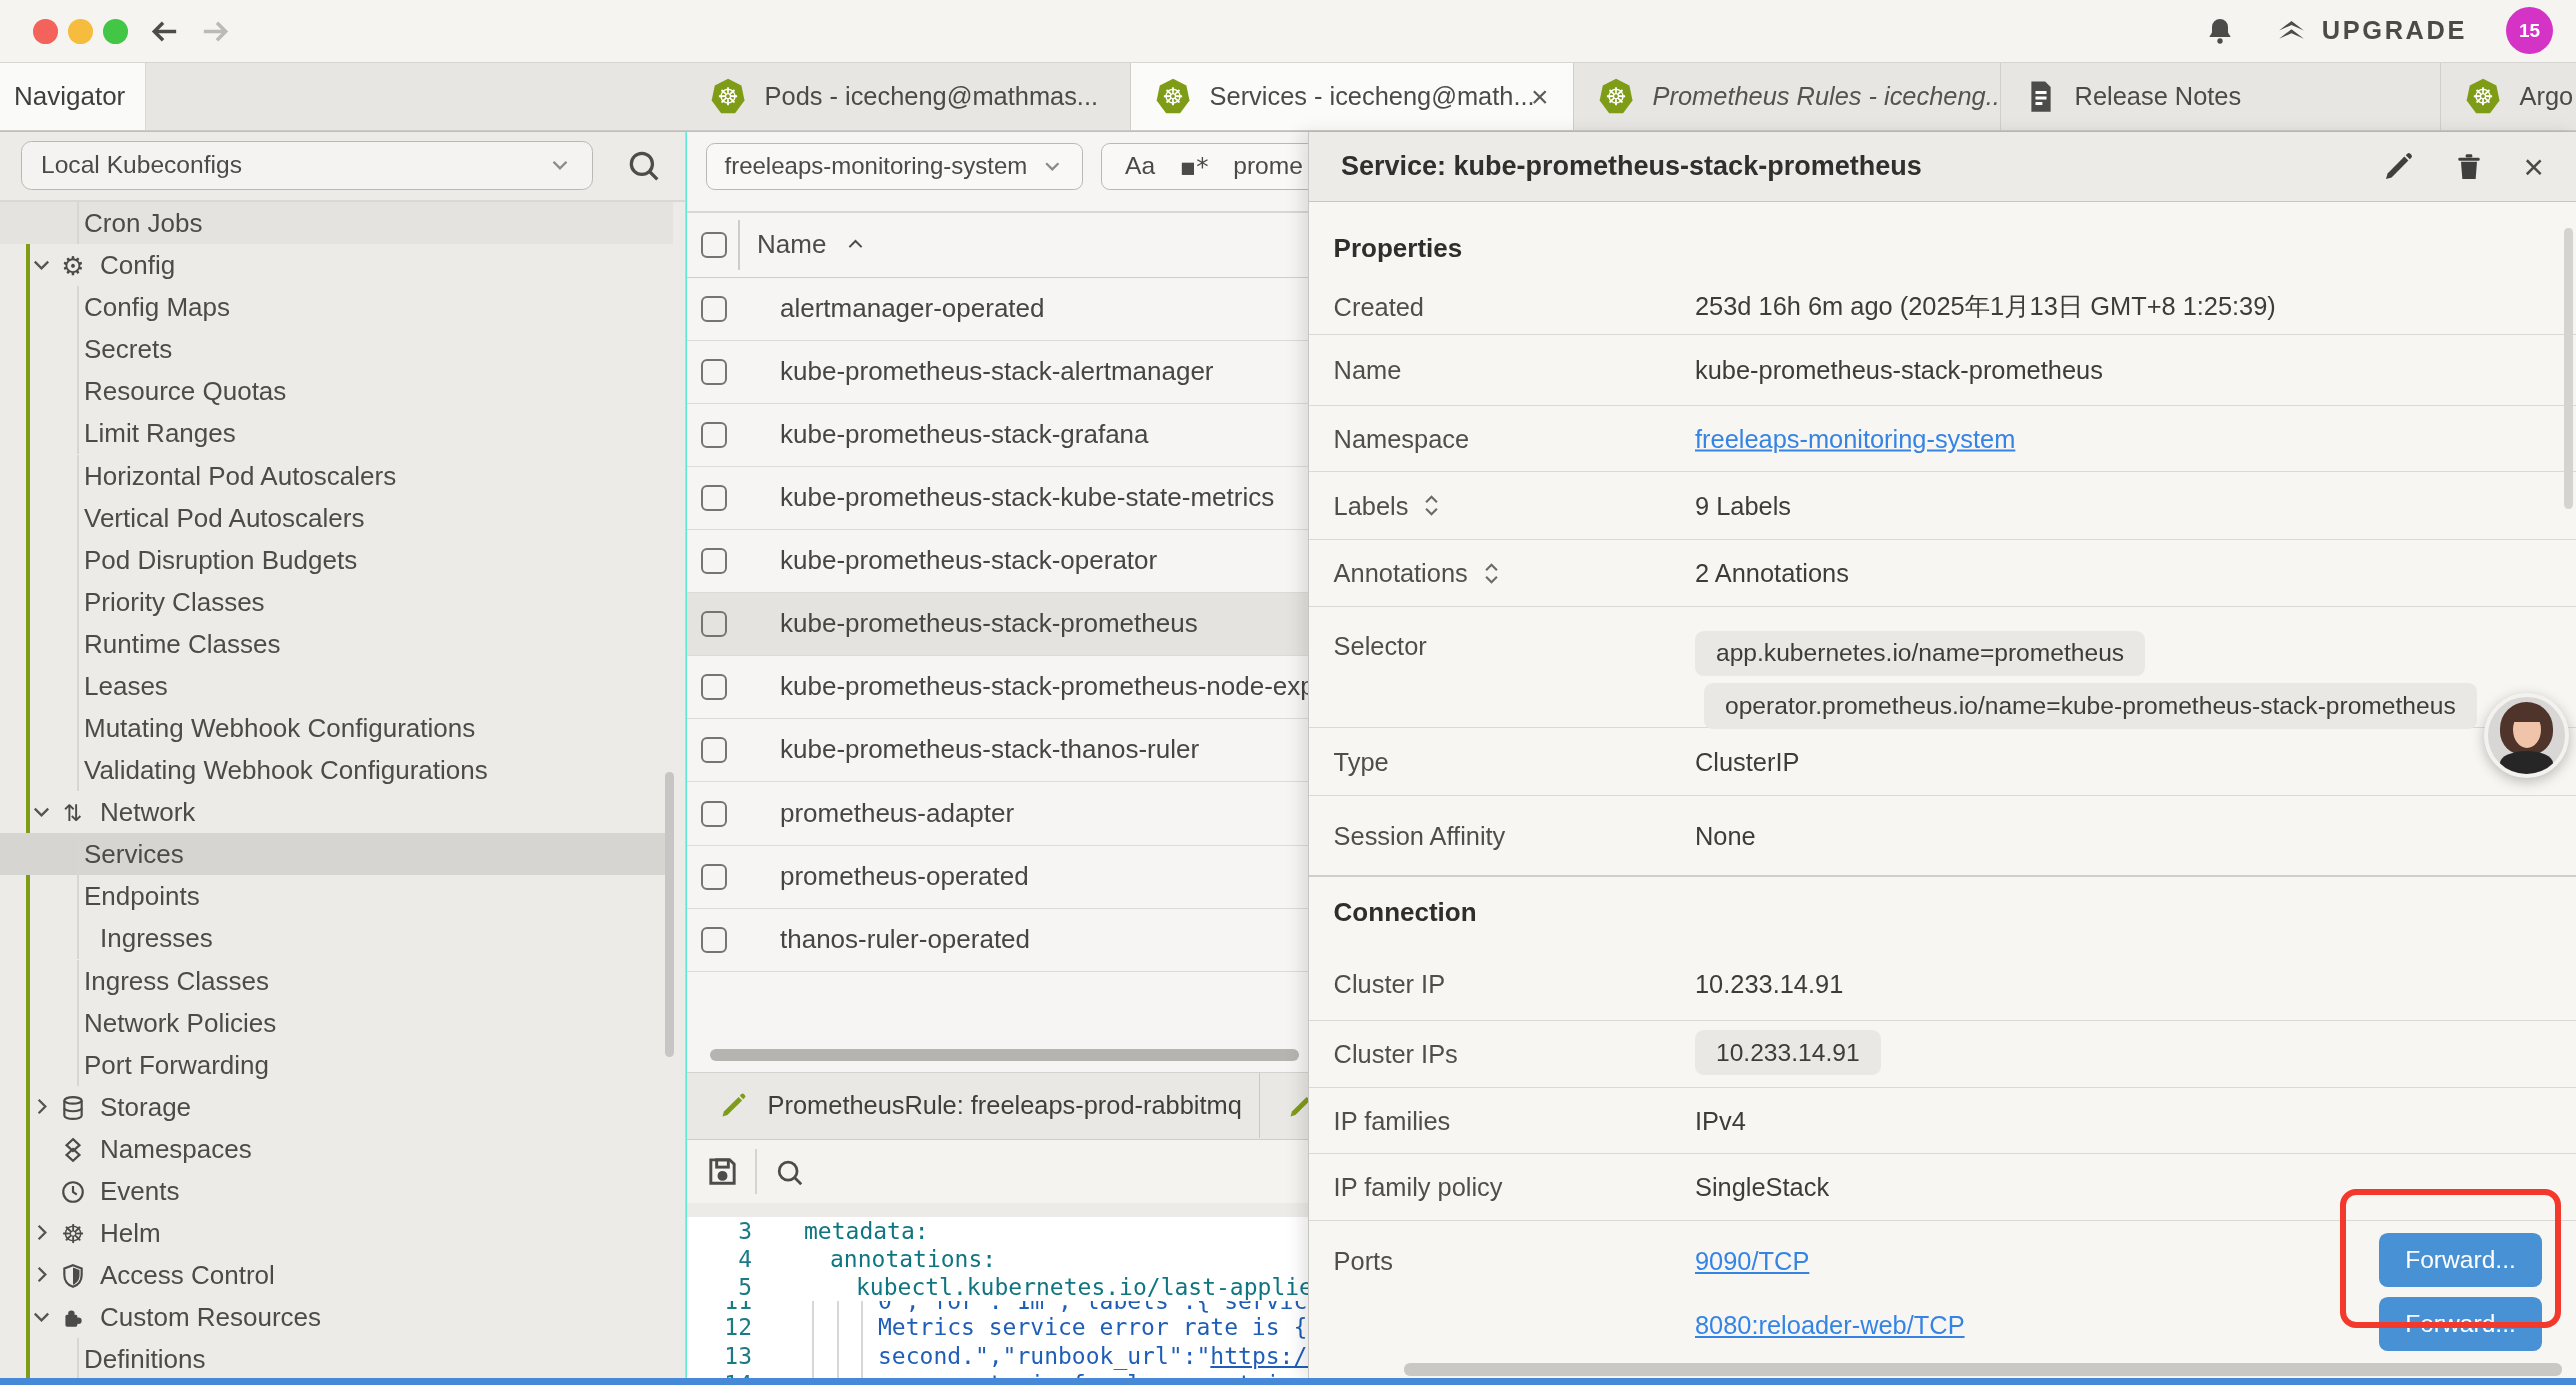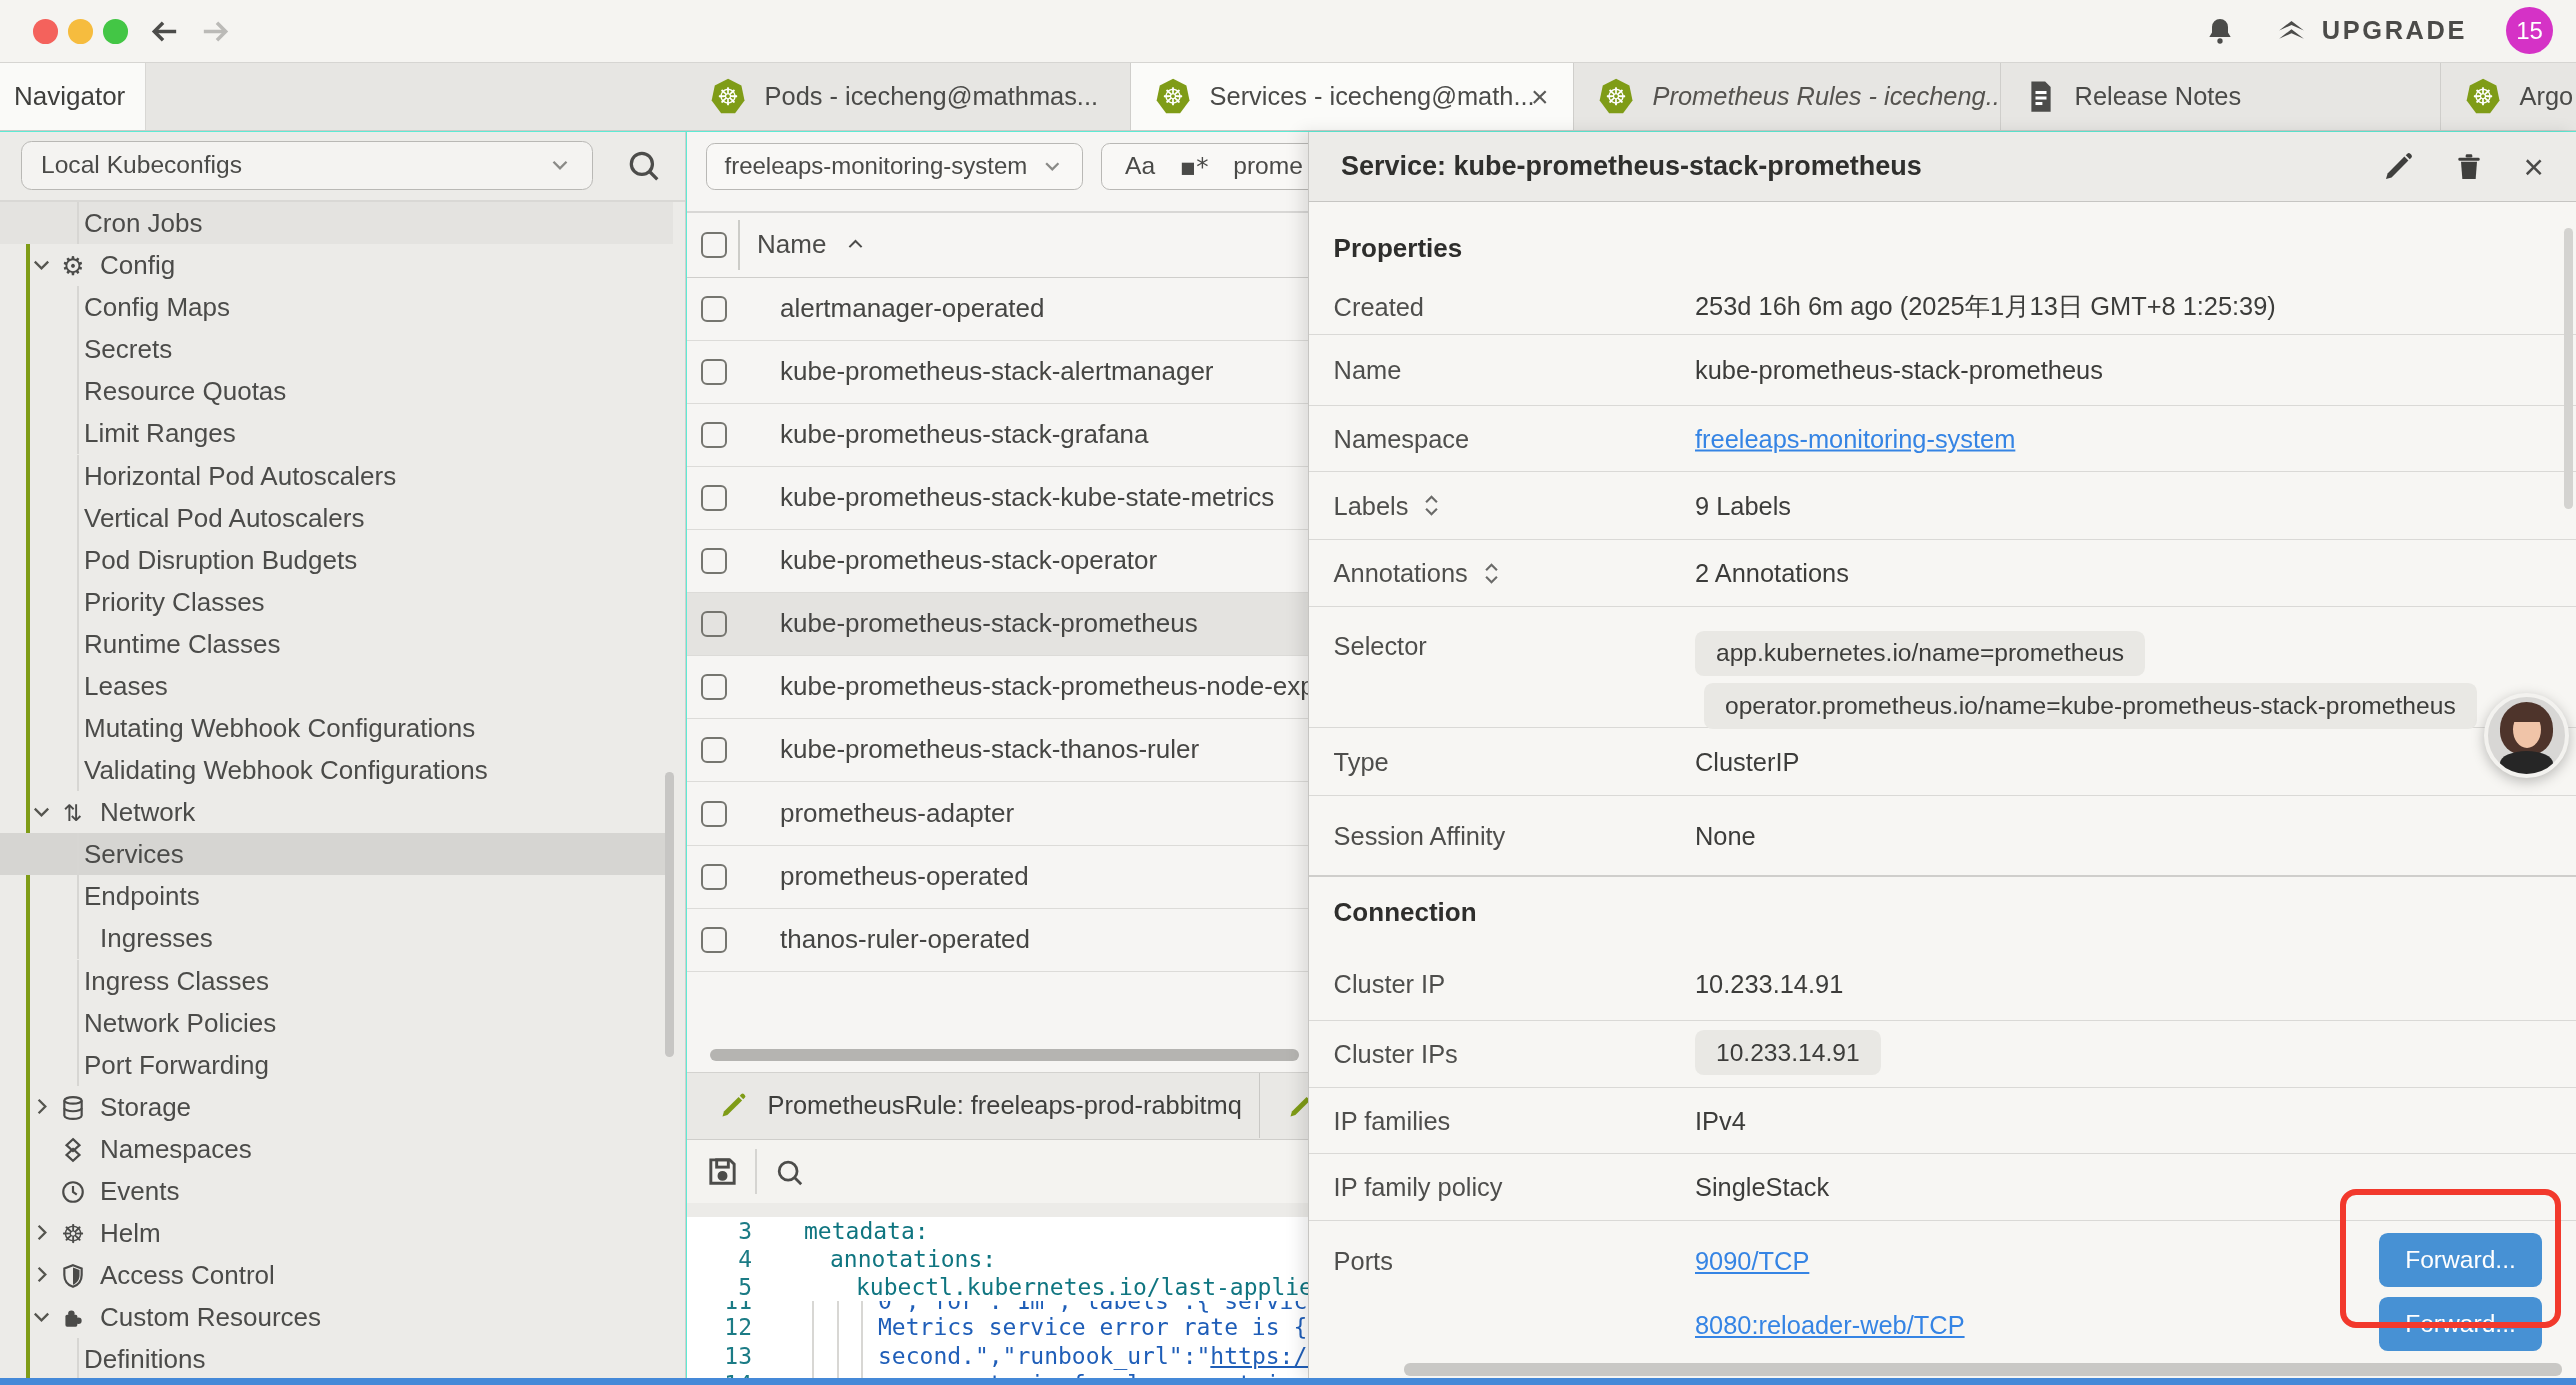--- a/index.html
+++ b/index.html
@@ -7,21 +7,21 @@
        font-family:"Liberation Sans","DejaVu Sans",sans-serif;color:#454543;}
   svg{display:block}
   
   .topbar{position:absolute;left:0;top:0;right:0;height:63px;background:#f5f4f1;border-bottom:1.8px solid #d6d5d2;box-sizing:border-box}
   .light{position:absolute;top:19px;width:24.6px;height:24.6px;border-radius:50%}
   .l-red{left:33px;background:#f4625c}.l-yellow{left:68px;background:#f6bc3e}.l-green{left:103px;background:#43c645}
   .navarrow{position:absolute;top:14px}
   .tb-right{position:absolute;right:23px;top:0;height:61px;display:flex;align-items:center;gap:39px}
   .upgrade{display:flex;align-items:center;gap:14px}
   .upgrade-label{font-size:25.4px;font-weight:bold;letter-spacing:2.6px;color:#4b4b49}
-  .badge{width:47px;height:47px;border-radius:50%;background:#d532c6;color:#fff;font-size:24px;font-weight:normal;
+  .badge{width:47px;height:47px;border-radius:50%;background:#d532c6;color:#fff;font-size:19px;font-weight:bold;
          display:flex;align-items:center;justify-content:center}
   
   .tabstrip{position:absolute;left:0;top:63px;right:0;height:68px;background:#e7e6e3;border-bottom:1.8px solid #cbcac7;box-sizing:border-box}
   .navigator-tab{position:absolute;left:0;top:0;width:146px;height:67px;background:#fafaf8;border-right:1.8px solid #d8d7d4;
        display:flex;align-items:center;padding-left:14px;font-size:26px;color:#3e3e3c;box-sizing:border-box}
   .wtabs{position:absolute;left:686px;top:0;right:0;height:67px;overflow:hidden}
   .wtab{position:absolute;top:0;height:67px;box-sizing:border-box;border-right:1.8px solid #cfcecb;display:flex;align-items:center;
         gap:19px;padding-left:24.6px;padding-right:70px;font-size:25.4px;color:#4a4a48;background:#e7e6e3;white-space:nowrap;overflow:hidden}
   .wtab.active{background:#fbfbf9}
   .wtab.italic .wtab-label{font-style:italic;color:#55534f}

